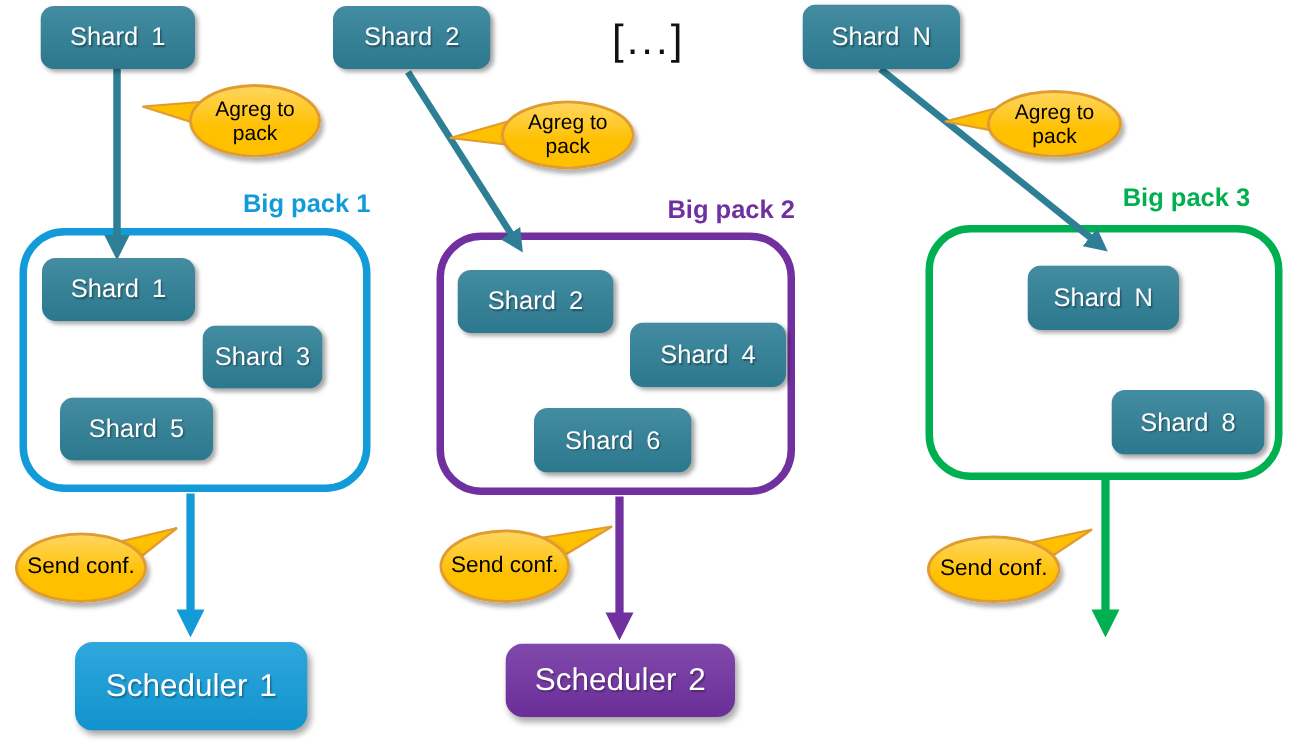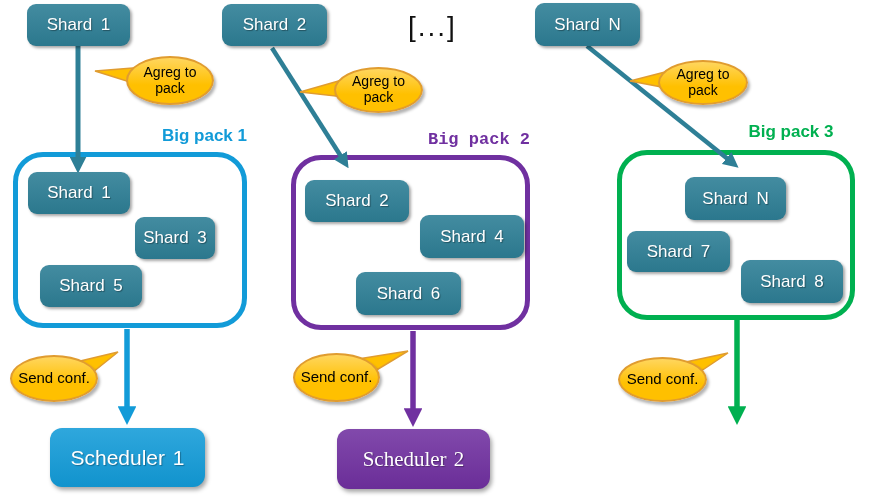--- a/index.html
+++ b/index.html
@@ -20,21 +20,21 @@
   }
   
   .pack{background:#fff;border-radius:30px;z-index:1;}
   .pack.c-blue{border:5px solid var(--blue);}
   .pack.c-purple{border:5px solid var(--purple);}
   .pack.c-green{border:5px solid var(--green);}
   .pack-title{
     font-weight:bold;font-size:17px;z-index:3;text-align:right;white-space:nowrap;
   }
   .pack-title.c-blue{color:var(--blue);}
-  .pack-title.c-purple{color:var(--purple);font-family:Liberation Mono, monospace;}
+  .pack-title.c-purple{color:var(--purple);}
   .pack-title.c-green{color:var(--green);}
   
   .bubble{
     border-radius:50%;
     border:2px solid var(--bubble_border);
     background:linear-gradient(180deg,#ffd65e 0%, var(--bubble_fill) 60%);
     display:flex;align-items:center;justify-content:center;
     text-align:center;font-size:14px;line-height:1.12;color:#000;
     box-shadow:2px 3px 3px rgba(0,0,0,.30);
     z-index:3;padding:2px;box-sizing:border-box;
@@ -111,23 +111,22 @@
 
   <div class="abs shard" style="left:28px;top:172px;width:102px;height:42px;">Shard 1</div>
   <div class="abs shard" style="left:135px;top:217px;width:80px;height:42px;">Shard 3</div>
   <div class="abs shard" style="left:40px;top:265px;width:102px;height:42px;">Shard 5</div>
 
   <div class="abs shard" style="left:305px;top:180px;width:104px;height:42px;">Shard 2</div>
   <div class="abs shard" style="left:420px;top:215px;width:104px;height:43px;">Shard 4</div>
   <div class="abs shard" style="left:356px;top:272px;width:105px;height:43px;">Shard 6</div>
 
   <div class="abs shard" style="left:685px;top:177px;width:101px;height:43px;">Shard N</div>
-  <div class="abs shard" style="left:627px;top:231px;width:103px;height:41px;">Shard 7</div>
   <div class="abs shard" style="left:741px;top:260px;width:102px;height:43px;">Shard 8</div>
 
   <div class="abs bubble" style="left:10px;top:355px;width:88px;height:47px;font-size:15px;">Send conf.</div>
   <div class="abs bubble" style="left:293px;top:353px;width:87px;height:49px;font-size:15px;">Send conf.</div>
   <div class="abs bubble" style="left:618px;top:357px;width:89px;height:45px;font-size:15px;">Send conf.</div>
 
   <div class="abs scheduler c-blue" style="left:50px;top:428px;width:155px;height:59px;">Scheduler 1</div>
-  <div class="abs scheduler c-purple" style="left:337px;top:429px;width:153px;height:60px;font-family:Liberation Serif, serif;">Scheduler 2</div>
+  <div class="abs scheduler c-purple" style="left:337px;top:429px;width:153px;height:49px;">Scheduler 2</div>
 
 </div>
 
 </body></html>

